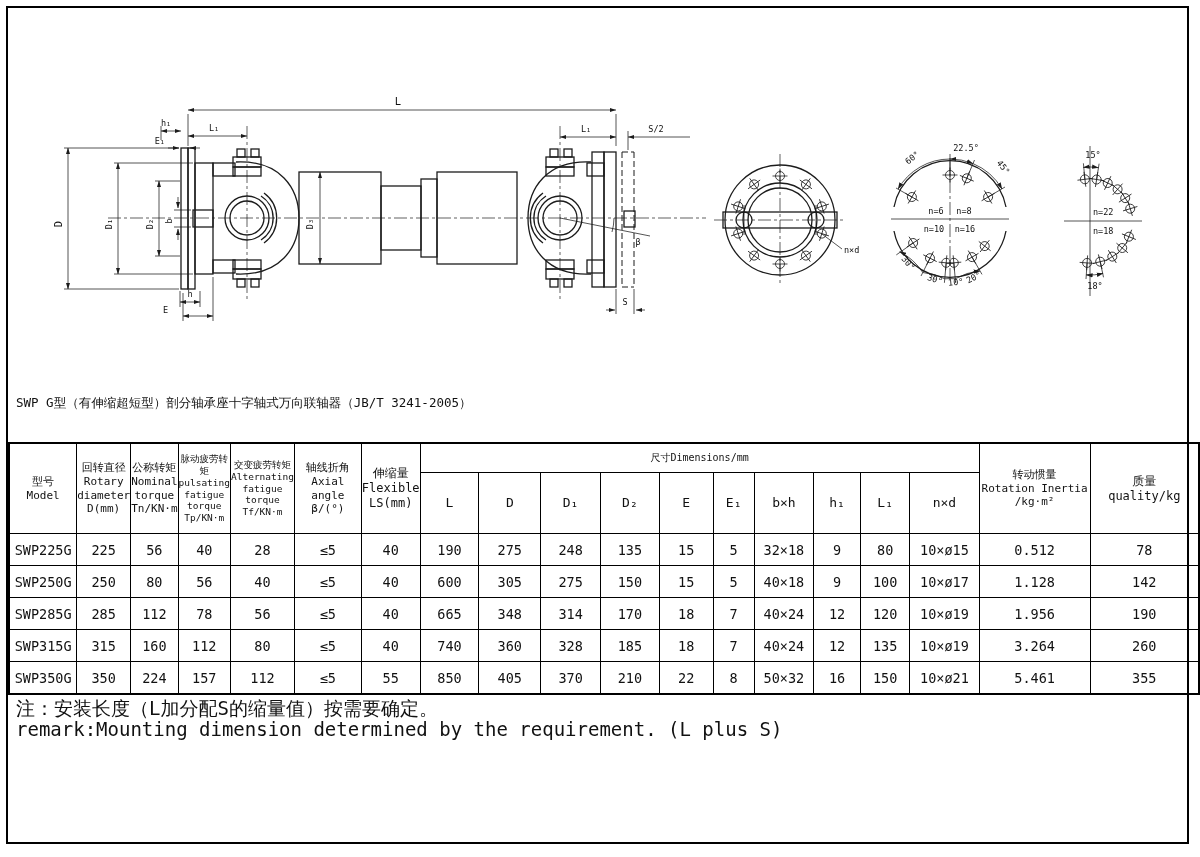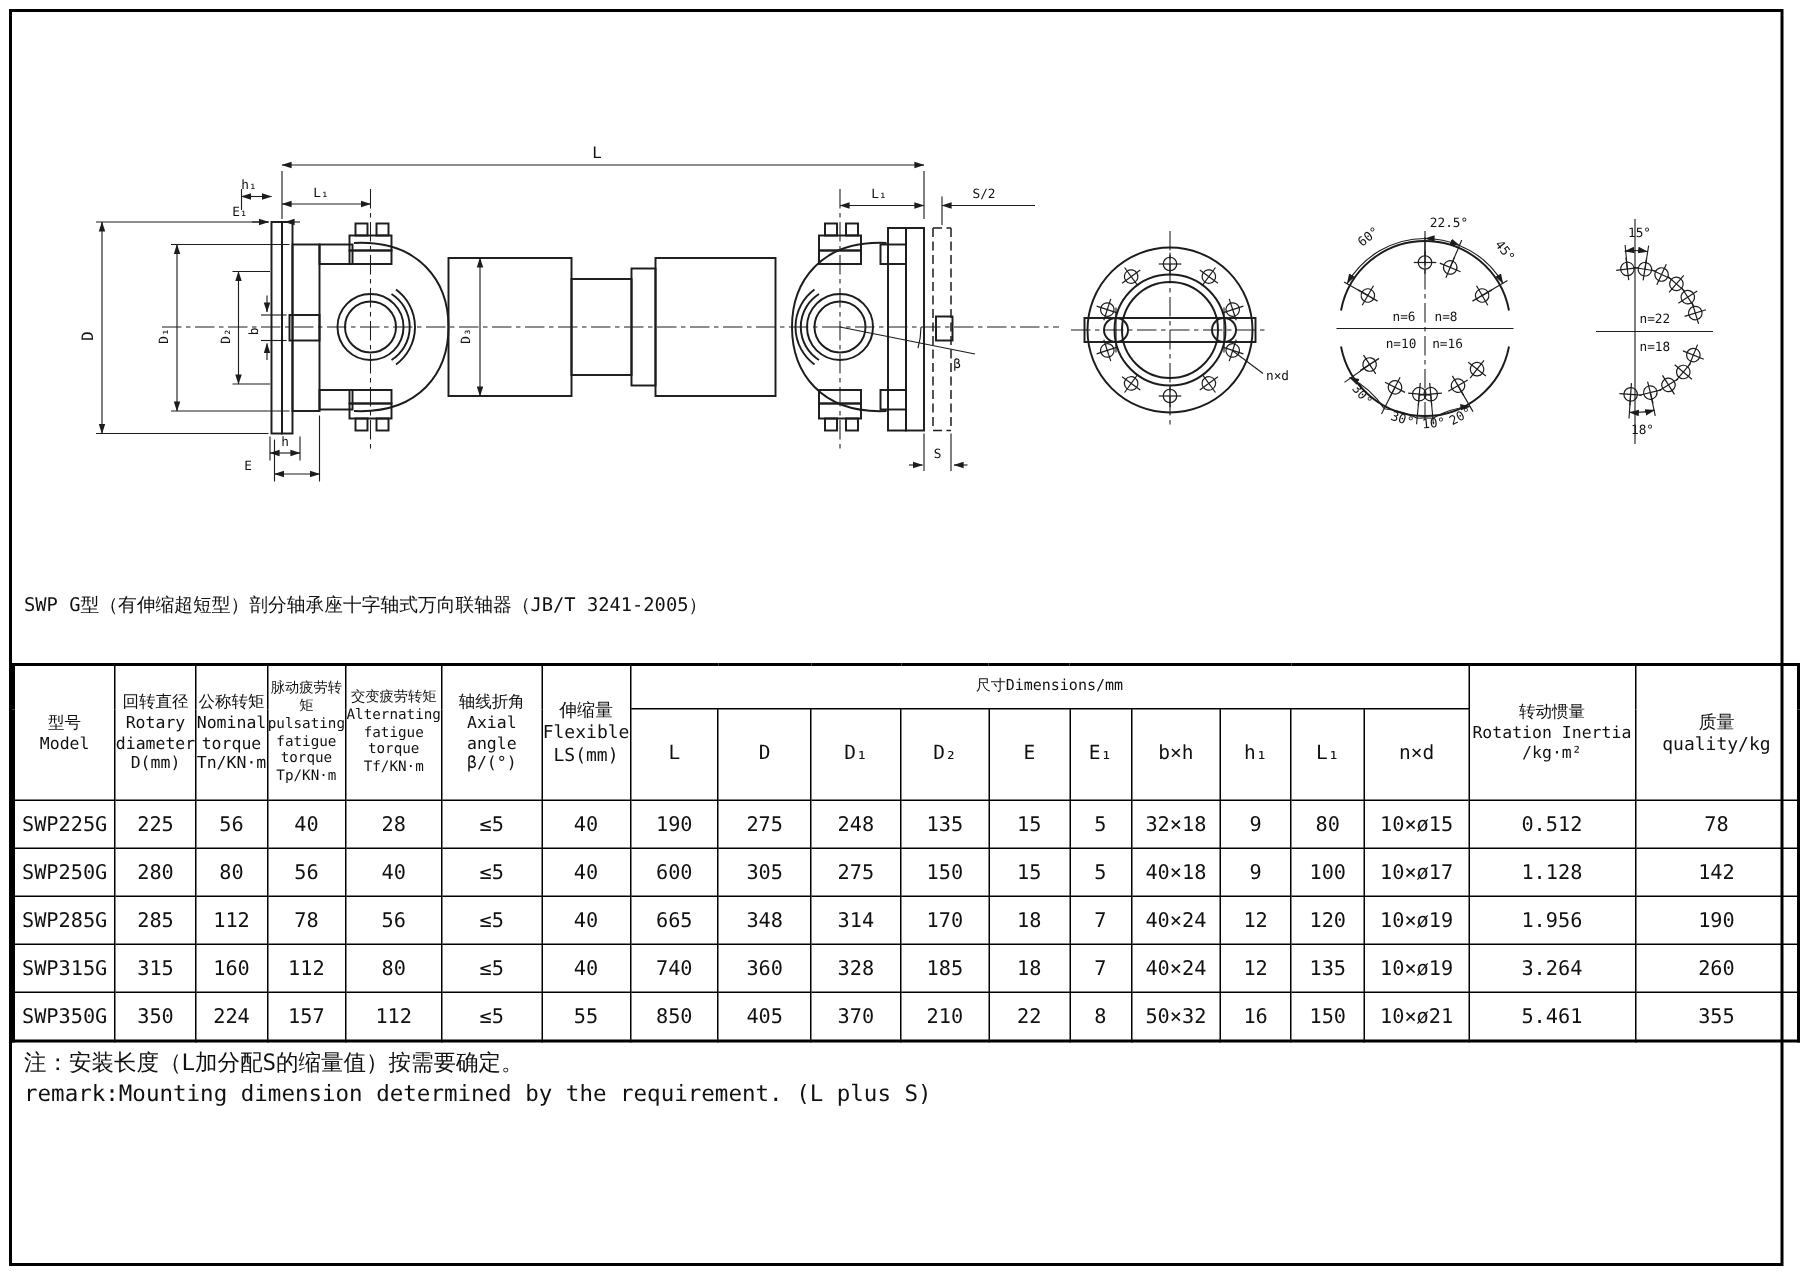--- a/index.html
+++ b/index.html
@@ -9,21 +9,21 @@
   .drawing-svg{position:absolute;left:0;top:0;}
   
   .ln{stroke:#1c1c1c;stroke-width:1.3;fill:none;}
   .tn{stroke:#1c1c1c;stroke-width:0.75;fill:none;}
   .cl{stroke:#1c1c1c;stroke-width:0.7;fill:none;stroke-dasharray:13 3 3 3;}
   .dash{stroke:#1c1c1c;stroke-width:1;fill:none;stroke-dasharray:6 3;}
   .dt{font:10.5px "DejaVu Sans Mono",monospace;fill:#111;}
   .dts{font:8.5px "DejaVu Sans Mono",monospace;fill:#111;}
   
   .title-block{position:absolute;left:16px;top:394px;font-size:12.5px;line-height:18px;white-space:nowrap;}
-  .remark{position:absolute;left:16px;top:698px;font-size:15px;line-height:21px;white-space:nowrap;}
+  .remark{position:absolute;left:16px;top:698px;font-size:19px;line-height:21px;white-space:nowrap;}
   
   .spec-table{position:absolute;left:8px;top:442px;border-collapse:collapse;table-layout:fixed;border:2px solid #000;}
   .spec-table th,.spec-table td{border:1.5px solid #000;padding:0;text-align:center;vertical-align:middle;
        font-weight:normal;overflow:hidden;}
   .spec-table th{white-space:pre-line;line-height:1.25;}
   .hrow1 th{height:28px;}
   .hrow2 th{height:60px;}
   .spec-table tbody td{height:31px;font-size:13.5px;}
   .th-model{font-size:11px;}
   .th-sm{font-size:11px;}
@@ -367,21 +367,21 @@
         <td>5</td>
         <td>32×18</td>
         <td>9</td>
         <td>80</td>
         <td>10×ø15</td>
         <td>0.512</td>
         <td>78</td>
       </tr>
       <tr>
         <td class="cell-model">SWP250G</td>
-        <td>280</td>
+        <td>250</td>
         <td>80</td>
         <td>56</td>
         <td>40</td>
         <td>≤5</td>
         <td>40</td>
         <td>600</td>
         <td>305</td>
         <td>275</td>
         <td>150</td>
         <td>15</td>

